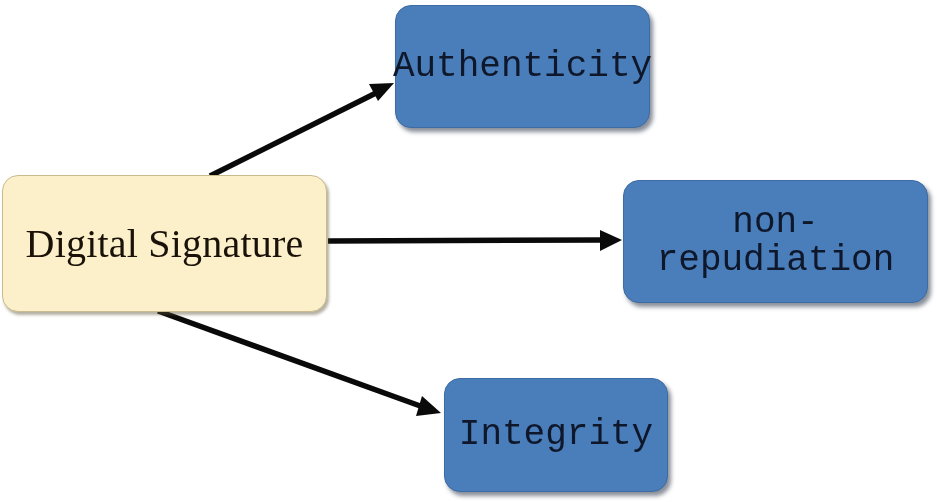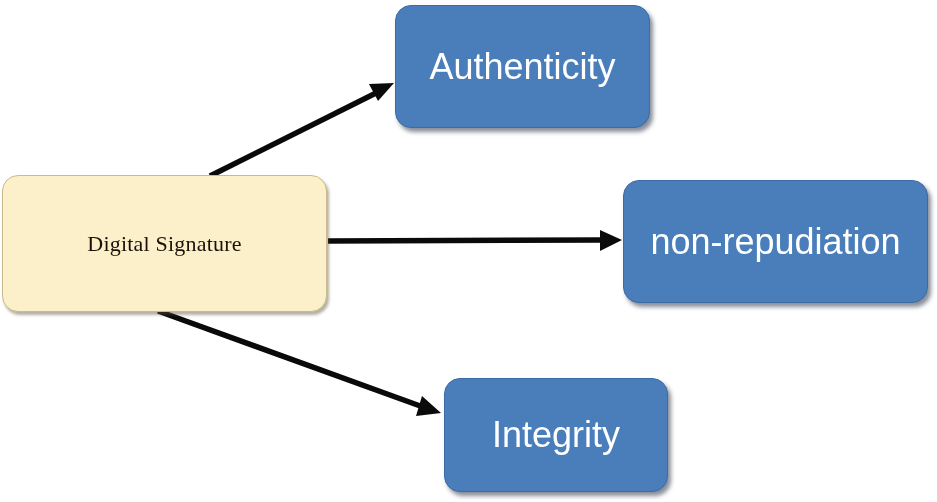--- a/index.html
+++ b/index.html
@@ -27,29 +27,29 @@
     border-radius: 16px;
     text-align: center;
     line-height: 1.05;
     user-select: none;
   }
   .node-source {
     background: #fbf0c9;
     border: 1px solid #c9bb8e;
     color: #1a1208;
     font-family: "Liberation Serif", serif;
-    font-size: 22px;
+    font-size: 40px;
     letter-spacing: 0.2px;
     box-shadow: 2px 3px 3px rgba(90, 80, 50, 0.45);
   }
   .node-target {
     background: #4a7ebb;
     border: 1px solid #3d6ba3;
-    color: #ffffff;
-    font-family: Liberation Sans, sans-serif;
+    color: #0f172a;
+    font-family: Liberation Mono, monospace;
     font-size: 36px;
     box-shadow: 3px 4px 4px rgba(40, 50, 70, 0.55);
   }
   #node-authenticity {
     left: 395px;
     top: 5px;
     width: 255px;
     height: 123px;
   }
   #node-nonrepudiation {

